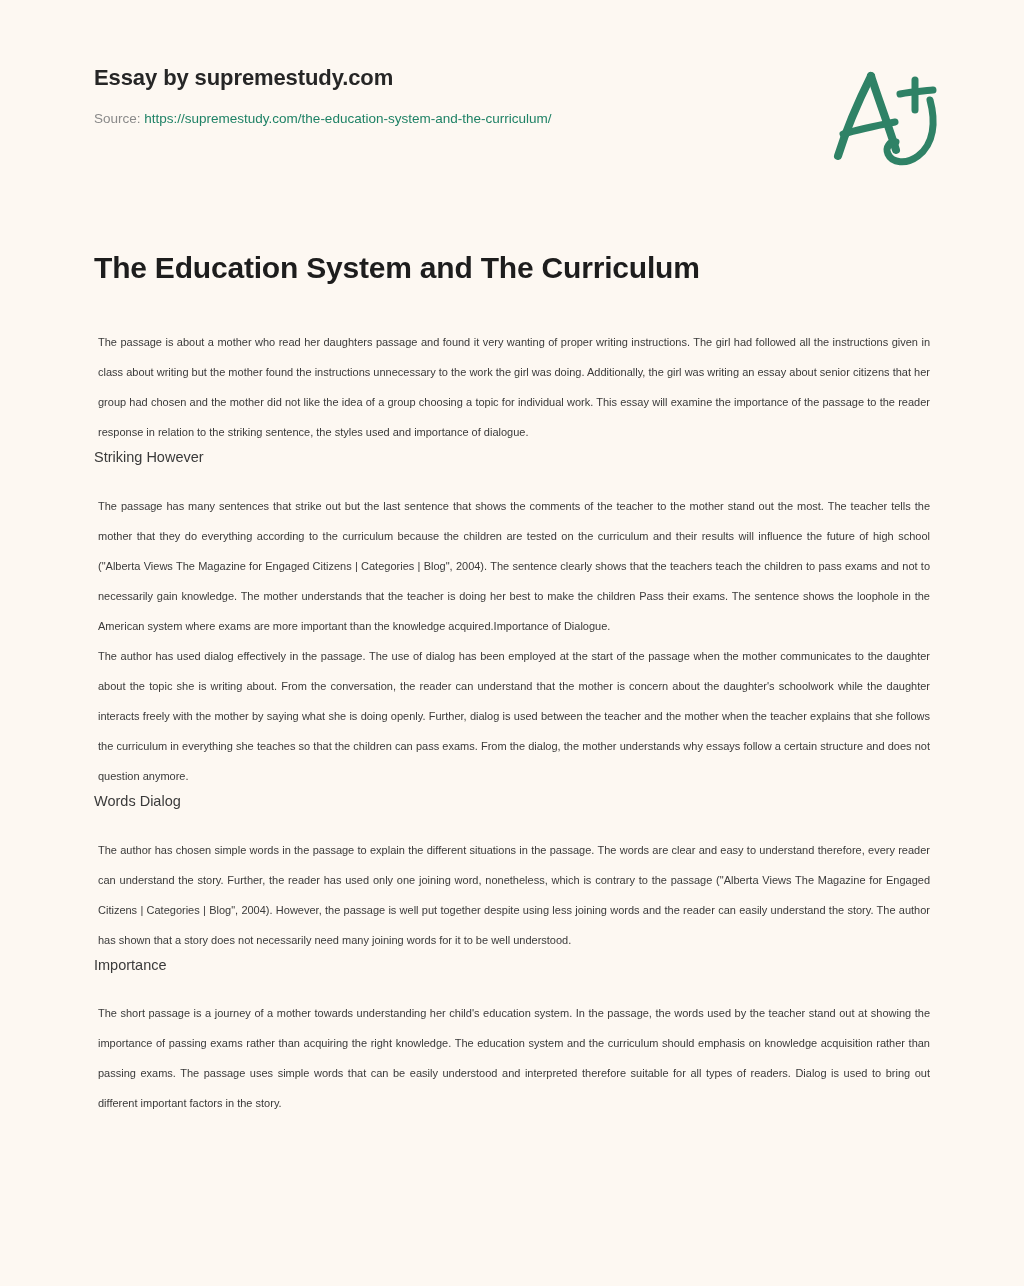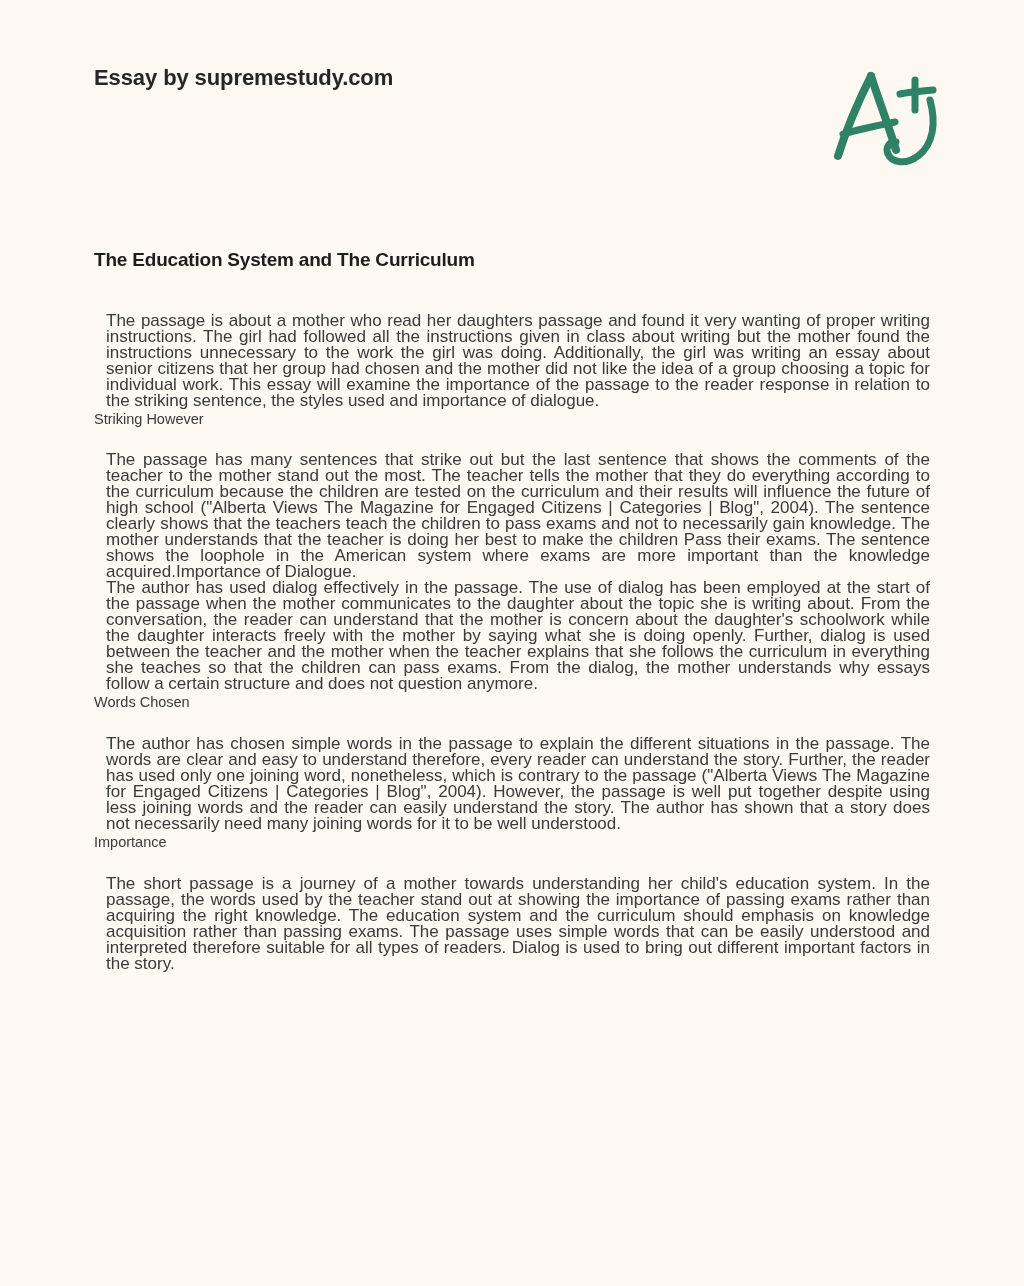--- a/index.html
+++ b/index.html
@@ -67,56 +67,60 @@
   }
 
   
   .doc {
     position: absolute;
     left: 94px;
     top: 248px;
     width: 836px;
   }
   .doc-title {
-    font-size: 19px;
+    font-size: 30px;
     font-weight: bold;
     color: #1d1d1d;
     margin: 0 0 40px 0;
     line-height: 1.3;
     letter-spacing: -0.2px;
   }
   .section-heading {
     font-size: 14.5px;
     font-weight: normal;
     color: #3a3a3a;
     margin: 0 0 22px 0;
     line-height: 1.5;
   }
   .para {
-    font-size: 17px;
-    line-height: 16px;
+    font-size: 11px;
+    line-height: 30px;
     color: #3a3a3a;
     text-align: justify;
     text-justify: inter-word;
-    margin: 0 0 25px 12px;
+    margin: 0 0 25px 4px;
   }
   .para:last-child {
     margin-bottom: 0;
   }
   .block {
     margin-bottom: 0;
   }
 </style>
 </head>
 <body>
 
 <div class="page">
 
   <div class="site-header">
     <h1 class="site-title">Essay by supremestudy.com</h1>
+    <div class="source-line">
+      <span class="source-label">Source:</span>
+      <a class="source-url" href="#">https://supremestudy.com/the-education-system-and-the-curriculum/</a>
+    </div>
   </div>
 
   <div class="logo">
     <svg viewBox="0 0 130 110" xmlns="http://www.w3.org/2000/svg">
       <g fill="none" stroke="#2f8266" stroke-linecap="round" stroke-linejoin="round">
 
         <path d="M55 14 C46 32 32 62 22 94" stroke-width="8"></path>
 
         <path d="M55 14 C62 36 72 62 80 88" stroke-width="8"></path>
 
@@ -141,21 +145,21 @@
     <div class="block">
       <p class="section-heading">Striking However</p>
       <p class="para">The passage has many sentences that strike out but the last sentence that shows the comments of the teacher to the mother stand out the most. The teacher tells the mother that they do everything according to the curriculum because the children are tested on the curriculum and their results will influence the future of high school ("Alberta Views The Magazine for Engaged Citizens | Categories | Blog", 2004). The sentence clearly shows that the teachers teach the children to pass exams and not to necessarily gain knowledge. The mother understands that the teacher is doing her best to make the children Pass their exams. The sentence shows the loophole in the American system where exams are more important than the knowledge acquired.Importance of Dialogue.</p>
     </div>
 
     <div class="block">
       <p class="para">The author has used dialog effectively in the passage. The use of dialog has been employed at the start of the passage when the mother communicates to the daughter about the topic she is writing about. From the conversation, the reader can understand that the mother is concern about the daughter's schoolwork while the daughter interacts freely with the mother by saying what she is doing openly. Further, dialog is used between the teacher and the mother when the teacher explains that she follows the curriculum in everything she teaches so that the children can pass exams. From the dialog, the mother understands why essays follow a certain structure and does not question anymore.</p>
     </div>
 
     <div class="block">
-      <p class="section-heading">Words Chosen</p>
+      <p class="section-heading">Words Dialog</p>
       <p class="para">The author has chosen simple words in the passage to explain the different situations in the passage. The words are clear and easy to understand therefore, every reader can understand the story. Further, the reader has used only one joining word, nonetheless, which is contrary to the passage ("Alberta Views The Magazine for Engaged Citizens | Categories | Blog", 2004). However, the passage is well put together despite using less joining words and the reader can easily understand the story. The author has shown that a story does not necessarily need many joining words for it to be well understood.</p>
     </div>
 
     <div class="block">
       <p class="section-heading">Importance</p>
       <p class="para">The short passage is a journey of a mother towards understanding her child's education system. In the passage, the words used by the teacher stand out at showing the importance of passing exams rather than acquiring the right knowledge. The education system and the curriculum should emphasis on knowledge acquisition rather than passing exams. The passage uses simple words that can be easily understood and interpreted therefore suitable for all types of readers. Dialog is used to bring out different important factors in the story.</p>
     </div>
   </div>
 
 </div>

